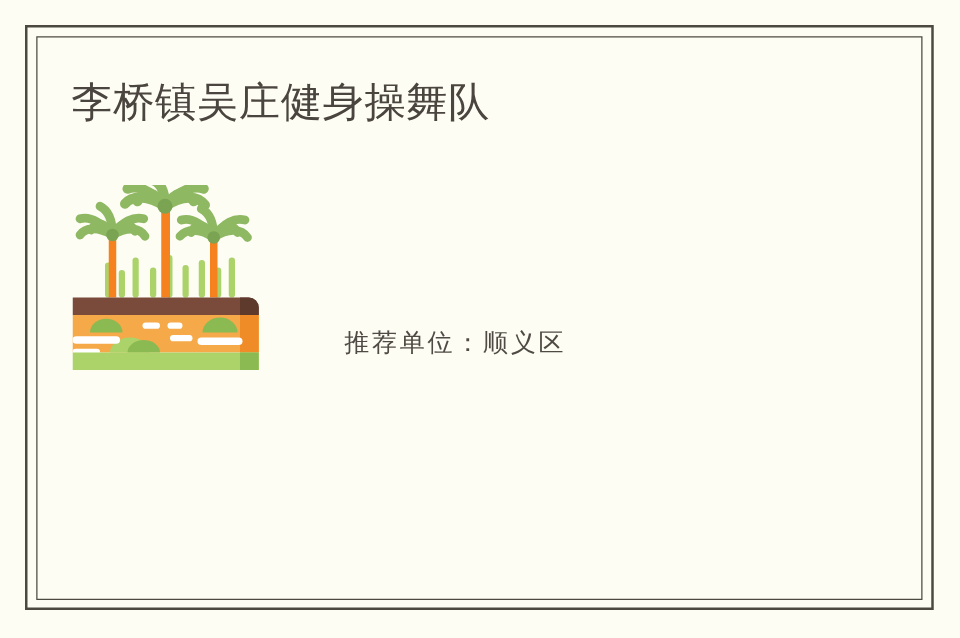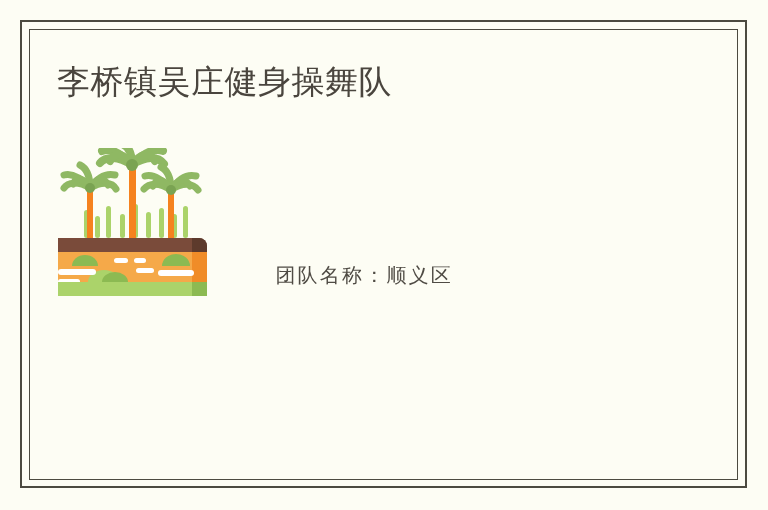--- a/index.html
+++ b/index.html
@@ -179,19 +179,19 @@
       </g>
 
       <g>
         <rect x="0" y="134" width="149" height="14" fill="#abd36a"></rect>
         <rect x="134" y="134" width="15" height="14" fill="#8cba52"></rect>
       </g>
     </svg>
   </div>
 
   <div id="body-text">
-    <span class="txt-line">　　团队名称：顺义区</span>
+    <span class="txt-line">　　推荐单位：顺义区</span>
     
     
     
   </div>
 
 </div>
 
 </body></html>

